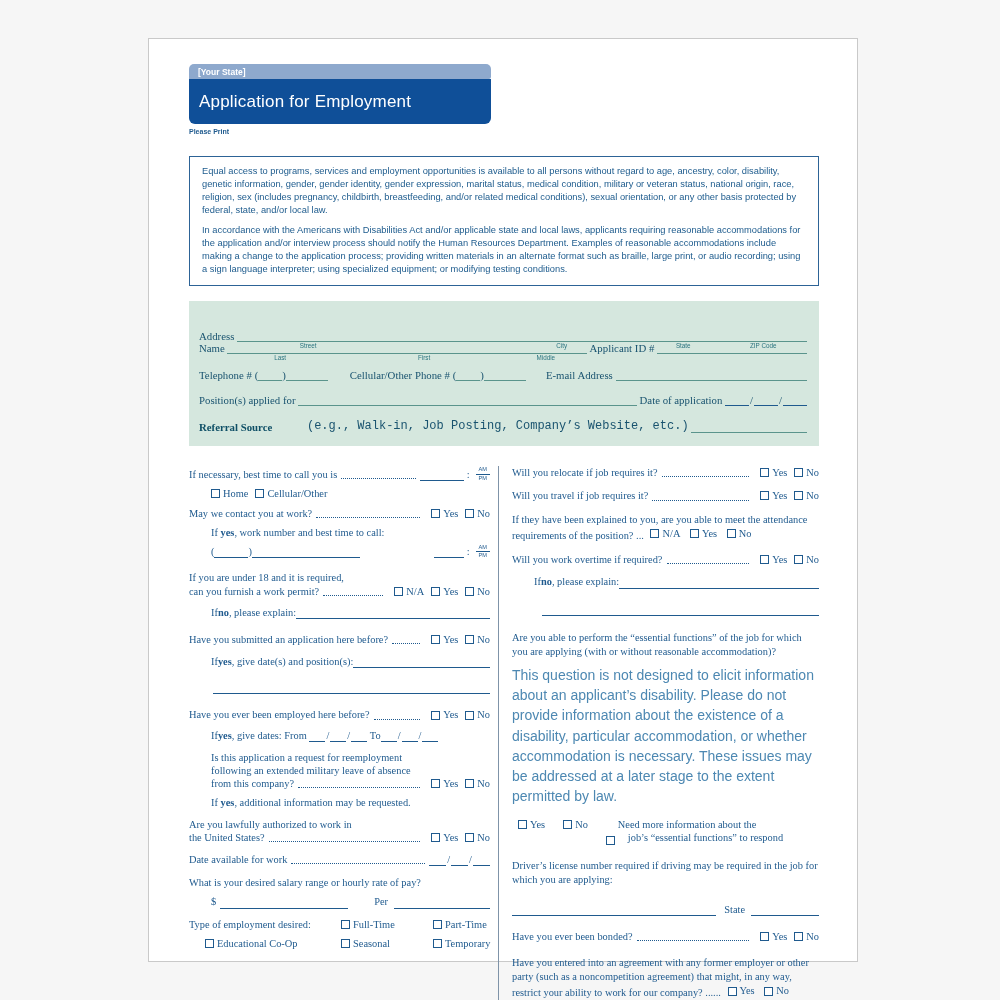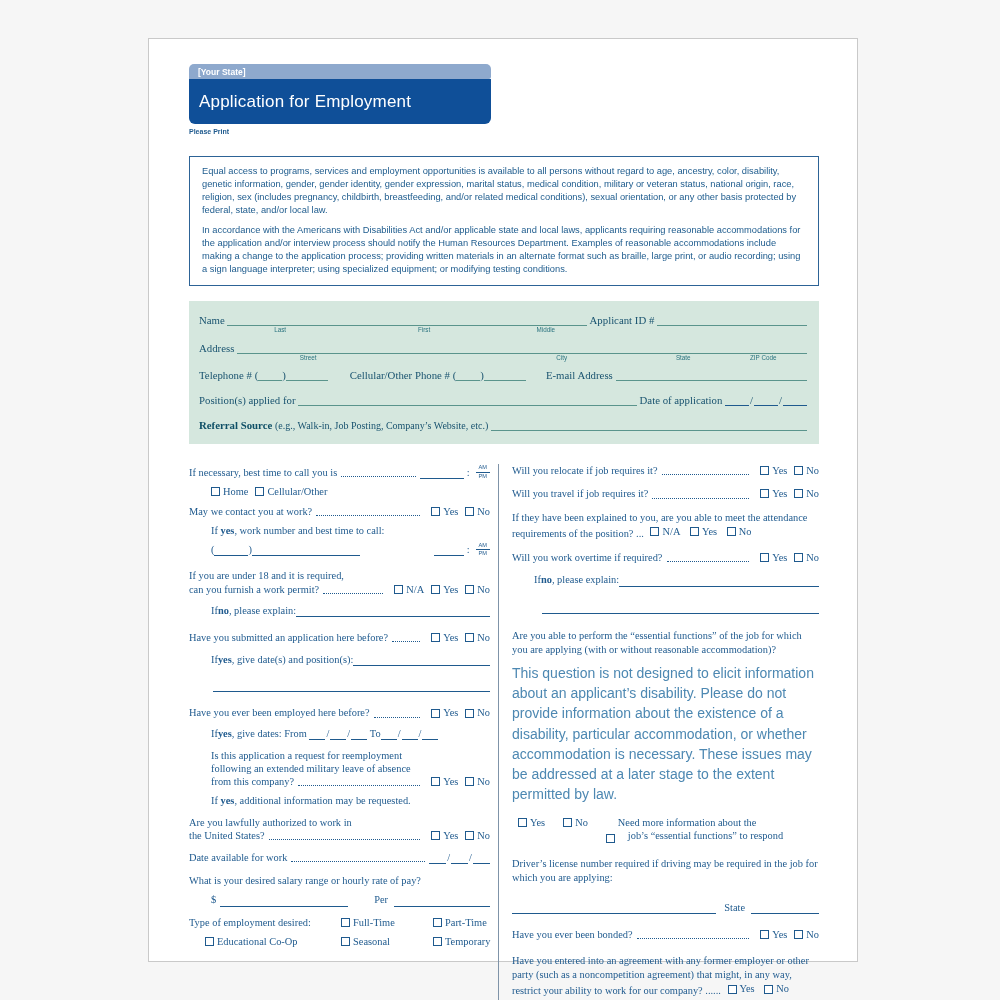--- a/index.html
+++ b/index.html
@@ -27,21 +27,21 @@
   .notice p{margin:0;}
   .notice p + p{margin-top:7px;}
   
   .panel{background:var(--green);margin-top:15px;padding:13px 12px 13px 10px;color:var(--paneltext);font-size:10.8px;}
   .grow{display:flex;align-items:flex-end;white-space:nowrap;}
   .gul{display:inline-block;border-bottom:1px solid var(--line);height:11px;position:relative;}
   .sub{position:absolute;top:11px;font-family:var(--sans);font-size:6.3px;color:#2a737f;font-style:normal;white-space:nowrap;}
   .glabel{white-space:nowrap;}
   .flex1{flex:1 1 auto;}
   .b{font-weight:bold;}
-  .hint{font-size:10px;font-family:Liberation Serif, serif;}
+  .hint{font-size:12px;font-family:Liberation Mono, monospace;margin-left:32px;}
   
   .cols{display:flex;margin-top:20px;flex:1 1 auto;font-size:10.4px;line-height:1.27;}
   .col-l{width:309px;padding-right:8px;flex:none;}
   .col-r{flex:1;border-left:1px solid #7f93a8;padding-left:13px;}
   .row{display:flex;align-items:flex-end;}
   .dots{flex:1 1 auto;border-bottom:1.4px dotted var(--ink);margin:0 4px 2px 4px;min-width:8px;}
   .ul{display:inline-block;border-bottom:1px solid var(--ink);height:10px;}
   .cb{width:9px;height:9px;border:1.1px solid var(--ink);display:inline-block;background:#fff;flex:none;}
   .opt{display:inline-flex;align-items:center;gap:3px;margin-left:7px;white-space:nowrap;}
   .opt0{margin-left:0;}
@@ -79,38 +79,38 @@
     </div>
   </div>
   <div class="print-note">Please Print</div>
 
   <div class="notice">
     <p>Equal access to programs, services and employment opportunities is available to all persons without regard to age, ancestry, color, disability, genetic information, gender, gender identity, gender expression, marital status, medical condition, military or veteran status, national origin, race, religion, sex (includes pregnancy, childbirth, breastfeeding, and/or related medical conditions), sexual orientation, or any other basis protected by federal, state, and/or local law.</p>
     <p>In accordance with the Americans with Disabilities Act and/or applicable state and local laws, applicants requiring reasonable accommodations for the application and/or interview process should notify the Human Resources Department. Examples of reasonable accommodations include making a change to the application process; providing written materials in an alternate format such as braille, large print, or audio recording; using a sign language interpreter; using specialized equipment; or modifying testing conditions.</p>
   </div>
 
   <div class="panel">
+    <div class="grow" style="margin-top:16px">
+      <span class="glabel">Address</span>&nbsp;
+      <span class="gul flex1">
+        <i class="sub" style="left:11%">Street</i>
+        <i class="sub" style="left:56%">City</i>
+        <i class="sub" style="left:77%">State</i>
+        <i class="sub" style="left:90%">ZIP Code</i>
+      </span>
+    </div>
     <div class="grow">
       <span class="glabel">Name</span>&nbsp;
       <span class="gul flex1">
         <i class="sub" style="left:13%">Last</i>
         <i class="sub" style="left:53%">First</i>
         <i class="sub" style="left:86%">Middle</i>
       </span>&nbsp;
       <span class="glabel">Applicant ID #</span>&nbsp;
       <span class="gul" style="width:150px"></span>
-    </div>
-    <div class="grow" style="margin-top:16px">
-      <span class="glabel">Address</span>&nbsp;
-      <span class="gul flex1">
-        <i class="sub" style="left:11%">Street</i>
-        <i class="sub" style="left:56%">City</i>
-        <i class="sub" style="left:77%">State</i>
-        <i class="sub" style="left:90%">ZIP Code</i>
-      </span>
     </div>
     <div class="grow" style="margin-top:15px">
       <span class="glabel">Telephone #</span>&nbsp;
       <span>(</span><span class="gul" style="width:24px"></span><span>)</span><span class="gul" style="width:42px"></span>
       <span style="width:22px"></span>
       <span class="glabel">Cellular/Other Phone #</span>&nbsp;
       <span>(</span><span class="gul" style="width:24px"></span><span>)</span><span class="gul" style="width:42px"></span>
       <span style="width:20px"></span>
       <span class="glabel">E-mail Address</span>&nbsp;
       <span class="gul flex1"></span>

